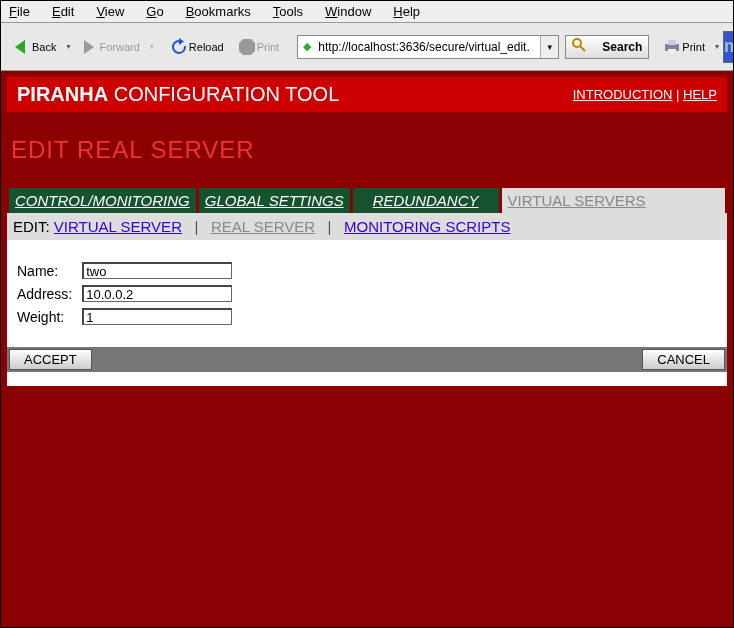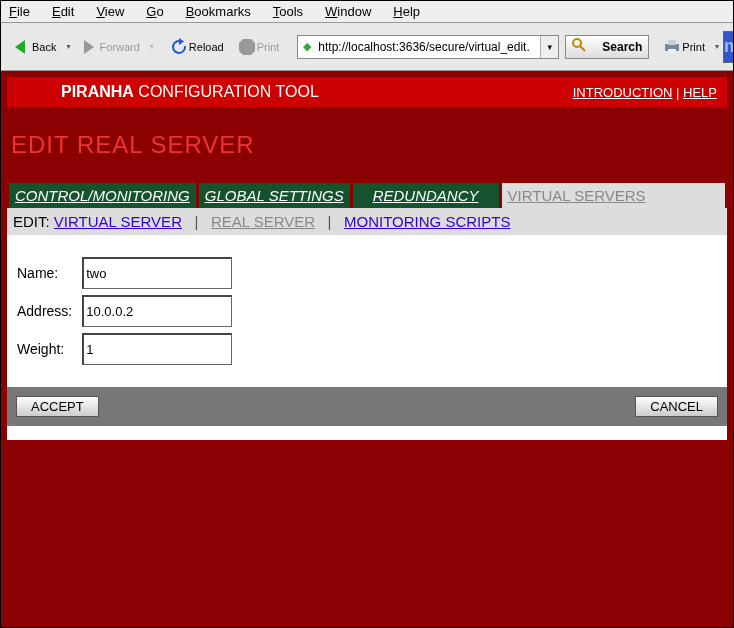--- a/index.html
+++ b/index.html
@@ -20,42 +20,42 @@
 .url-ico { width: 18px; display: flex; justify-content: center; font-size: 11px; color: #3a3; }
 .url-input { border: none; outline: none; font-size: 12px; width: 224px; padding: 2px 2px; }
 .url-dd { width: 18px; text-align: center; border-left: 1px solid #aaa; background: #eee; height: 100%; display:flex; align-items:center; justify-content:center; font-size:9px; }
 .search-btn { display: flex; align-items: center; gap: 16px; border: 1px solid #888; background: linear-gradient(#fff,#ddd); padding: 3px 6px; margin-left: 4px; font-size: 12px; font-weight: bold; height: 24px; }
 .throbber { width: 32px; height: 32px; background: #3355cc; margin-left: auto; border: 1px solid #666; display:flex; align-items:center; justify-content:center; color:#9bd; font-weight:bold; font-size:18px; }
 .sep { width:1px; height: 38px; background:#bbb; margin: 0 2px; }
 
 
 .page { background: #8b0000; padding: 6px 6px; height: calc(100% - 68px); }
 .banner { background: #c00; color: #fff; padding: 6px 10px; display:flex; align-items:center; }
-.banner .title { font-size: 16px; font-weight: bold; margin-left: 44px; }
+.banner .title { font-size: 20px; font-weight: bold; }
 .banner .title-light { font-weight: normal; }
 .banner .links { margin-left: auto; font-size: 13px; }
 .banner .links a { color:#fff; text-decoration: underline; }
 
 .pagetitle { color: #e33; font-size: 24px; padding: 24px 4px 24px 4px; letter-spacing: 1px; }
 
 .tabbar { display:flex; gap: 3px; padding: 0 2px; }
 .tab { padding: 4px 6px; font-size: 15px; text-decoration: underline; }
 .tab.dark { background: #14532d; color: #fff; font-style: italic; }
 .tab.light { background: #ddd; color: #888; }
 
 .subtab { background: #ddd; padding: 5px 6px; font-size: 15px; }
 .subtab a { color: #30c; text-decoration: underline; }
 .subtab .current { color: #888; text-decoration: underline; }
 .subtab .divider { color:#555; }
 
 .formarea { background:#fff; padding: 18px 4px 18px 4px; }
 table.form td { padding: 2px 4px; font-size: 14px; }
-table.form input { width: 150px; border:1px solid #666; border-top:2px solid #444; border-left:2px solid #444; font-size:13px; height:32px; padding:0 2px; }
+table.form input { width: 150px; border:1px solid #666; border-top:2px solid #444; border-left:2px solid #444; font-size:13px; height:17px; padding:0 2px; }
 
-.actionbar { background:#777; display:flex; padding: 9px; gap: 12px; }
+.actionbar { background:#777; display:flex; padding: 2px; gap: 12px; }
 .actionbar button { background: linear-gradient(#fefefe,#ccc); border:1px solid #555; padding: 2px 14px; font-size: 13px; }
 .actionbar .spacer { flex:1; }
 
 .whitebar { background:#fff; height:14px; }
 
 
 .green { fill:#2a2; }
 .blue { fill:#25c; }
 .grey { fill:#999; }
 </style>

